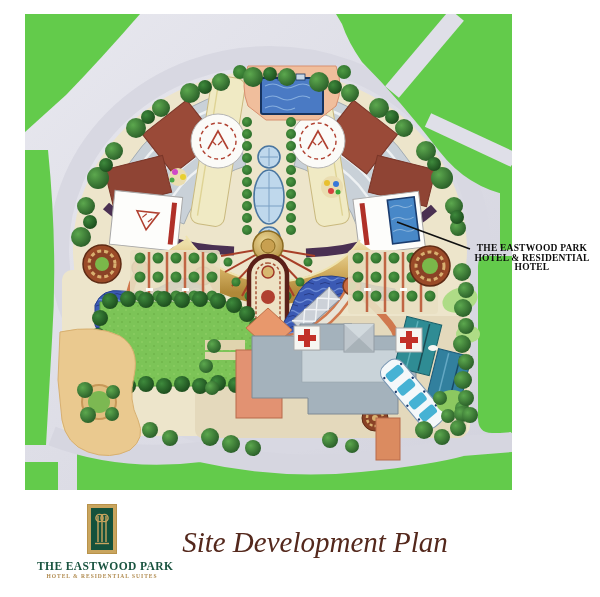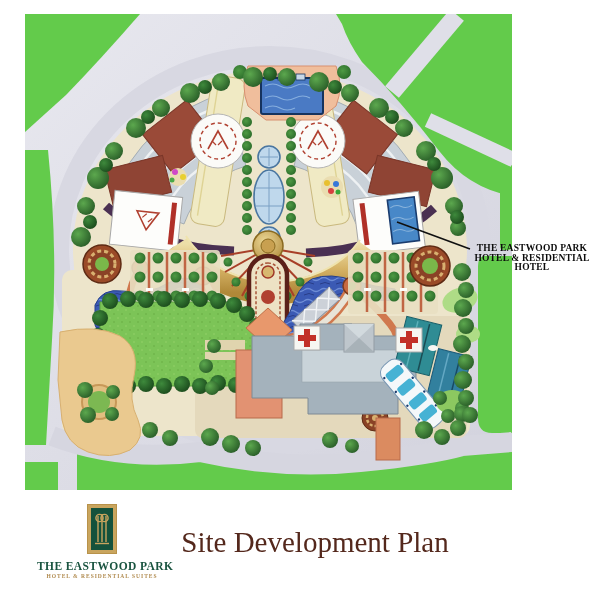--- a/index.html
+++ b/index.html
@@ -8,21 +8,21 @@
   #stage{position:absolute;left:0;top:0;width:600px;height:597px;border-radius:9px;}
   svg{display:block;}
   
   .callout{position:absolute;left:468px;top:244px;width:128px;
            font-family:"Liberation Serif","DejaVu Serif",serif;
            font-weight:bold;font-size:9.5px;line-height:9.5px;
            color:#0c0c0c;text-align:center;letter-spacing:.2px;}
   
   .footer-title{position:absolute;left:140px;top:526px;width:350px;
                 text-align:center;font-size:29px;color:#54281c;
-                font-family:"Liberation Serif","DejaVu Serif",serif;}
+                font-family:"Liberation Serif","DejaVu Serif",serif;font-style:italic;}
   .logo{position:absolute;left:37px;top:504px;width:130px;text-align:center;}
   .logo-box{width:30px;height:50px;margin:0 auto;background:#c9a55e;
             border:1px solid #b8924a;display:flex;align-items:center;
             justify-content:center;box-sizing:border-box;}
   .logo-inner{width:22px;height:42px;background:#14523c;display:flex;
               align-items:center;justify-content:center;}
   .logo-name{margin-top:6px;font-size:11.5px;letter-spacing:.4px;
              color:#1a5440;font-weight:bold;white-space:nowrap;}
   .logo-tagline{margin-top:1px;font-size:5.5px;letter-spacing:1px;
                 color:#b08a4e;font-weight:bold;white-space:nowrap;}

